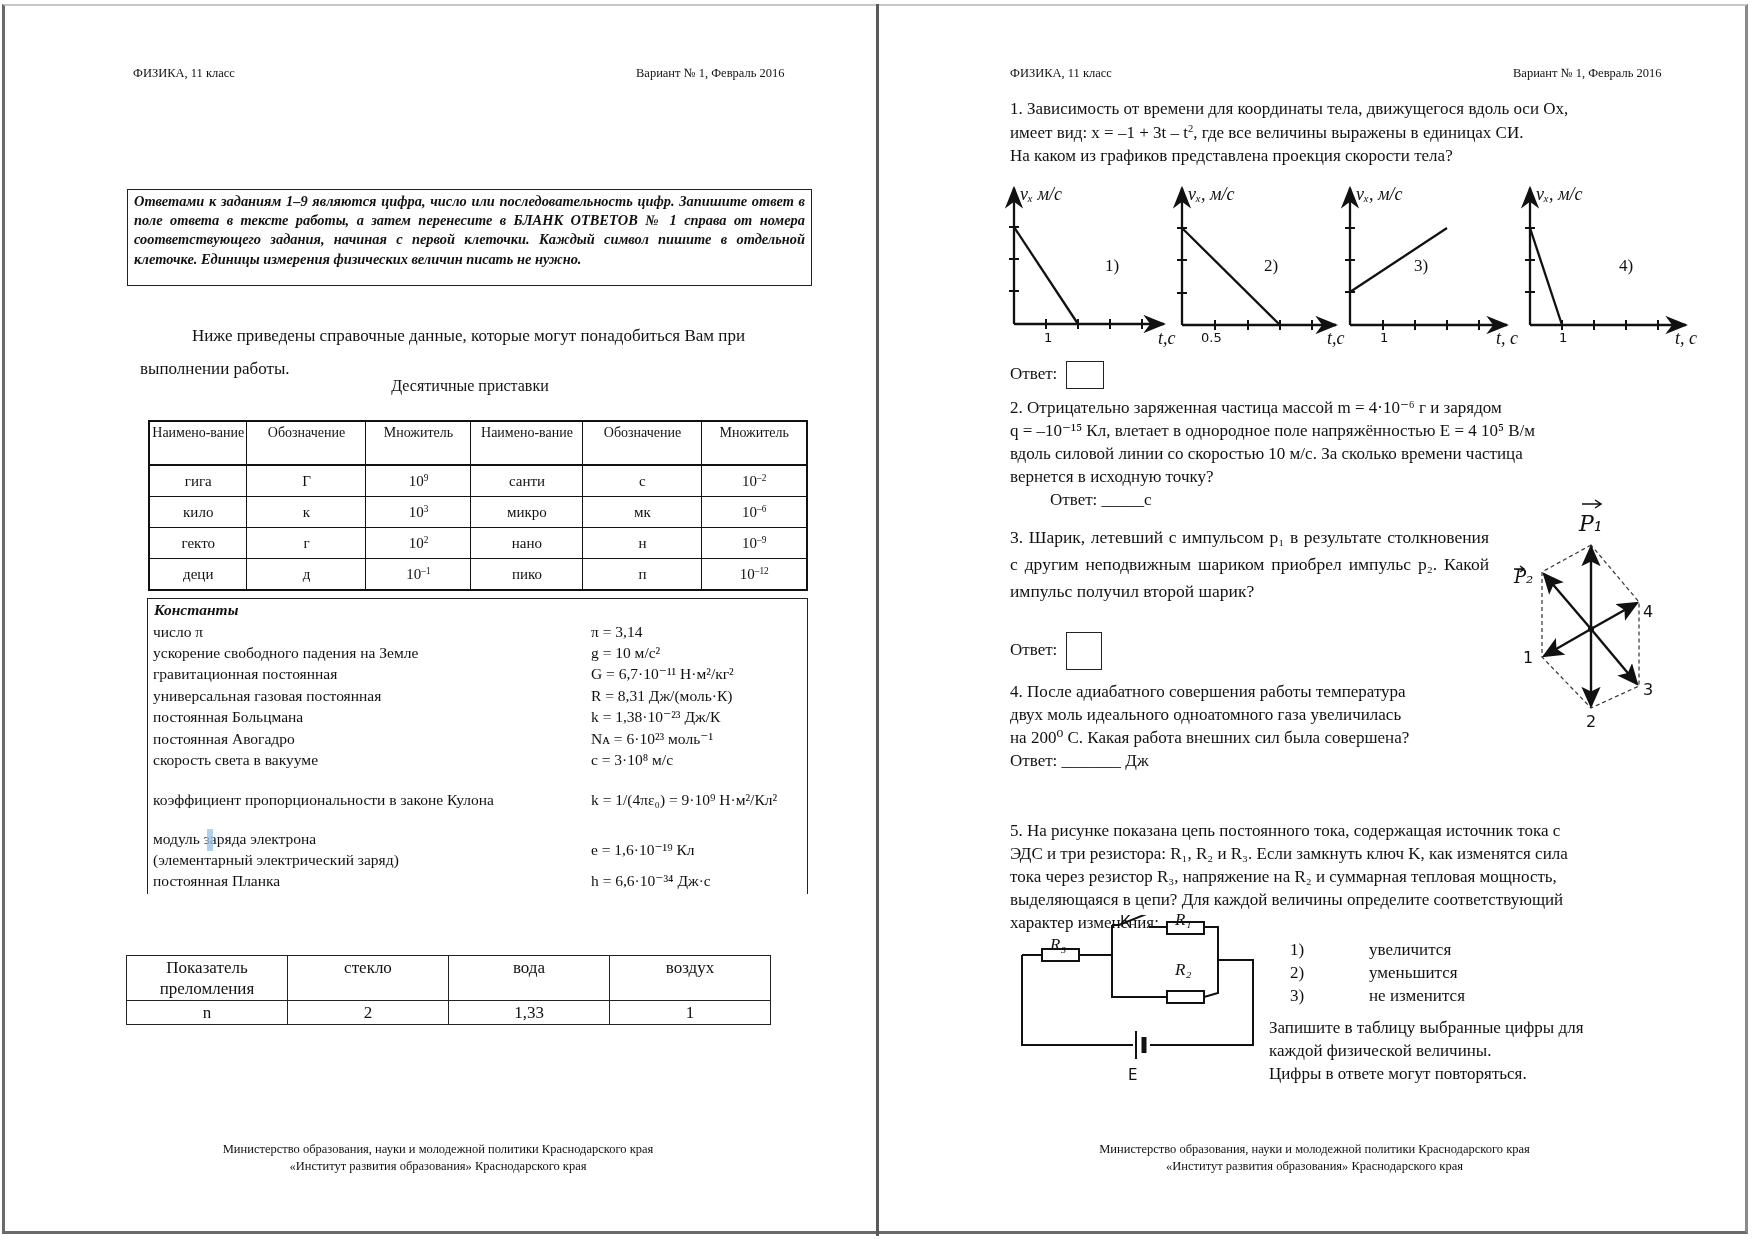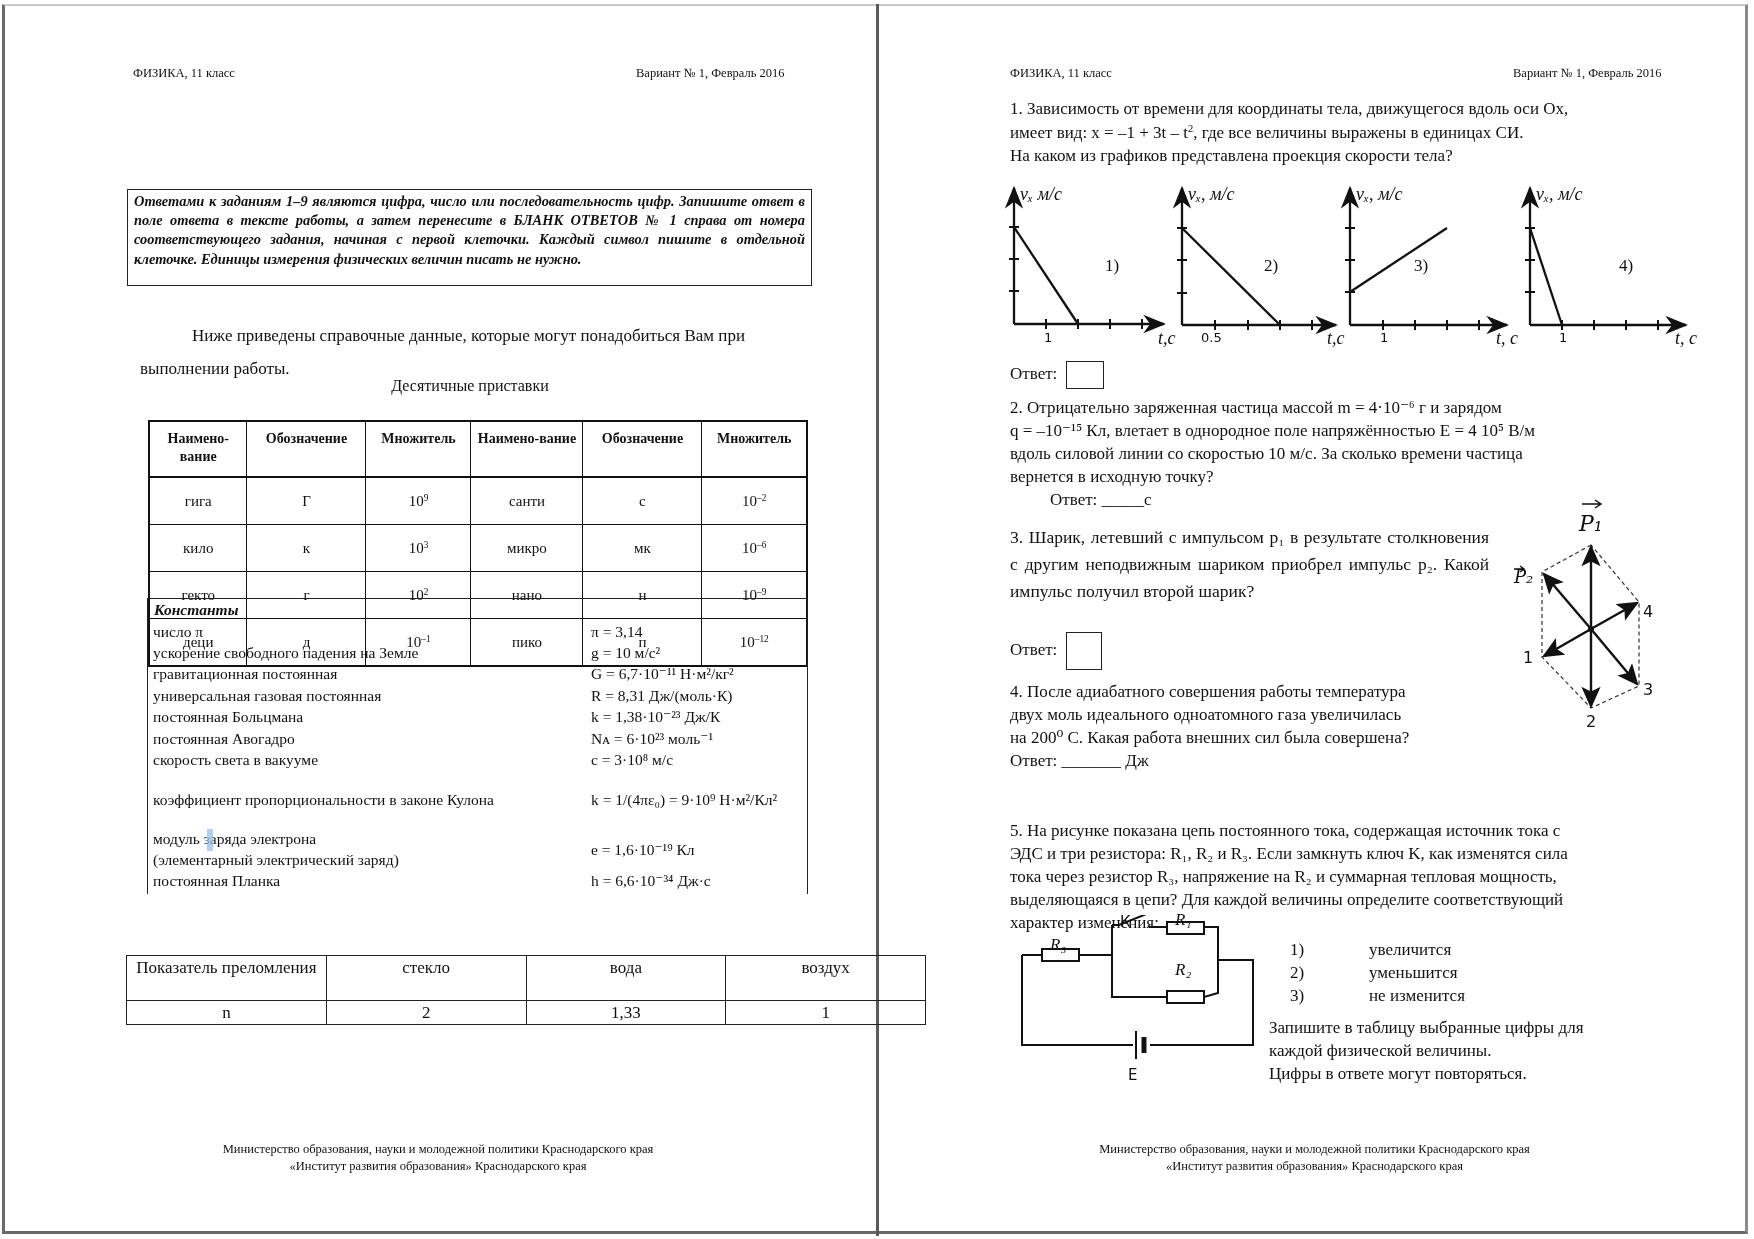--- a/index.html
+++ b/index.html
@@ -13,30 +13,30 @@
   .pr { left:879px; width:875px; }
   .hdr { position:absolute; top:66px; font-size:12.5px; }
   .abs { position:absolute; }
   .title { position:absolute; left:125px; width:690px; text-align:center; font-weight:bold; font-size:17.5px; line-height:22px; top:99px; }
   .notebox { position:absolute; left:127px; top:189px; width:685px; height:97px; border:1.5px solid #222; box-sizing:border-box;
              padding:2px 6px; font-weight:bold; font-style:italic; font-size:14.4px; line-height:19.2px; text-align:justify; }
   .intro { position:absolute; left:140px; top:307px; width:680px; font-size:17px; line-height:33px; text-indent:52px;margin-top:12px; }
   .sec-title { position:absolute; left:125px; width:690px; text-align:center; font-weight:normal; font-size:16px; top:377px; }
   table { border-collapse:collapse; }
   .prefix { position:absolute; left:148px; top:420px; width:660px; border:2px solid #111; font-size:14.5px; }
-  .prefix th { font-weight:bold; font-size:14px; line-height:18px; border:1.3px solid #111; padding:8px 2px; vertical-align:top; height:38px; }
-  .prefix td { border:1.3px solid #111; text-align:center; height:22px; padding:12px; font-size:15px; }
+  .prefix th { font-weight:normal; font-size:14px; line-height:18px; border:1.3px solid #111; padding:2px 2px; vertical-align:top; height:38px; }
+  .prefix td { border:1.3px solid #111; text-align:center; height:22px; padding:4px; font-size:15px; }
   .prefix tr.row-sep td { border-top:2px solid #111; }
   sup { font-size:0.62em; vertical-align:0.55em; line-height:0; }
   .consts { position:absolute; left:147px; top:598px; width:661px; height:296px; border-left:1.5px solid #222; border-right:1.5px solid #222; border-top:1.5px solid #222; box-sizing:border-box; font-size:15.5px; }
   .consts .ct { position:absolute; left:6px; top:2px; font-weight:bold; font-style:italic; }
   .crow { position:absolute; left:5px; width:650px; height:21px; }
   .crow .nm { position:absolute; left:0; white-space:nowrap; }
   .crow .vl { position:absolute; left:438px; white-space:nowrap;text-align:center; }
-  .refr { position:absolute; left:126px; top:955px; width:800px; border:1.5px solid #222; font-size:17px; }
+  .refr { position:absolute; left:126px; top:955px; width:645px; border:1.5px solid #222; font-size:17px; }
   .refr td { border:1.3px solid #222; text-align:center; vertical-align:top; line-height:21px; }
   .footer { position:absolute; top:1141px; width:100%; text-align:center; font-size:12.5px; line-height:17px; }
   .q { position:absolute; left:131px; width:700px; font-size:17px; line-height:23.5px; }
   .just { text-align:justify; }
   .ansbox { display:inline-block; border:1.5px solid #222; vertical-align:middle; }
   .opt { position:absolute; font-size:17px; }
   .graph-lbl { font-family:"DejaVu Sans", sans-serif; }
   .sel-hl { background:#9cc4ea; }
 </style>
 </head>

